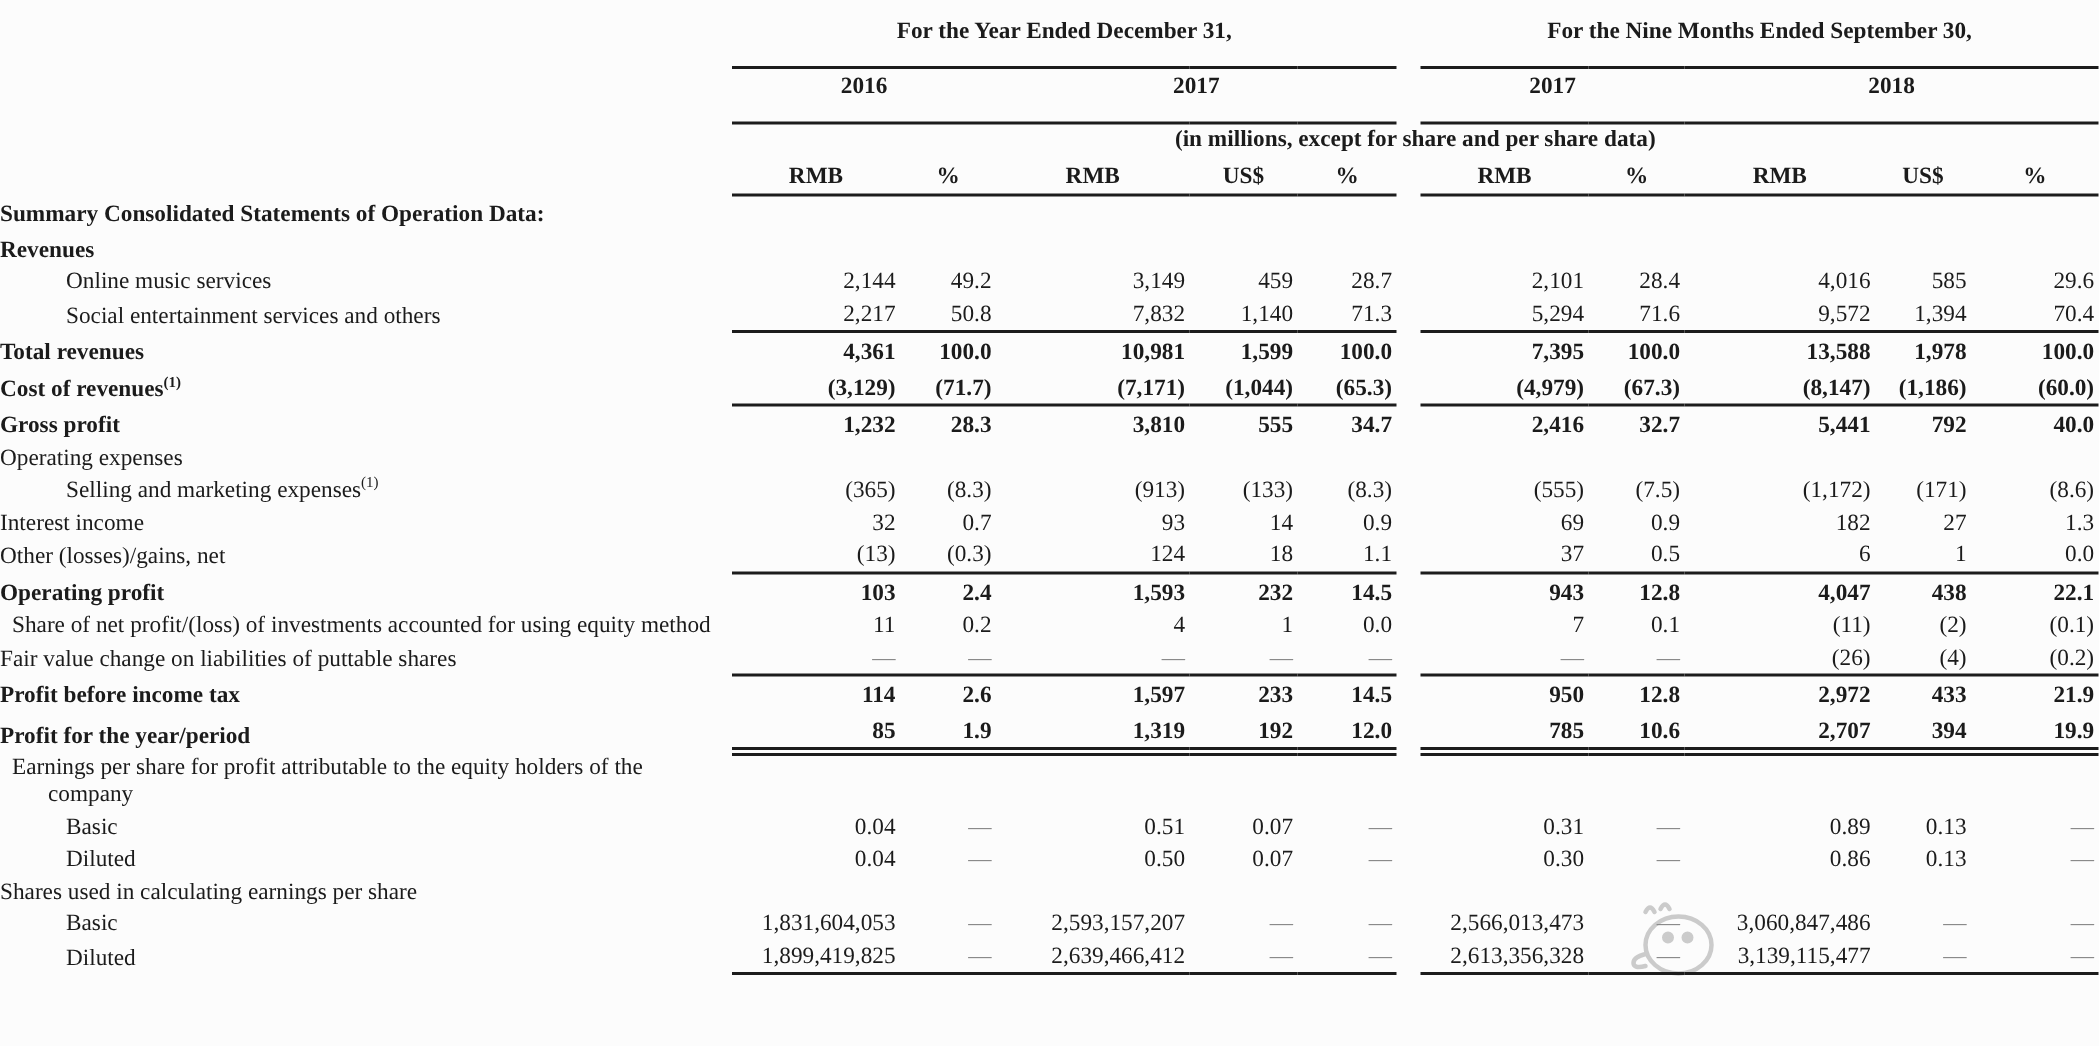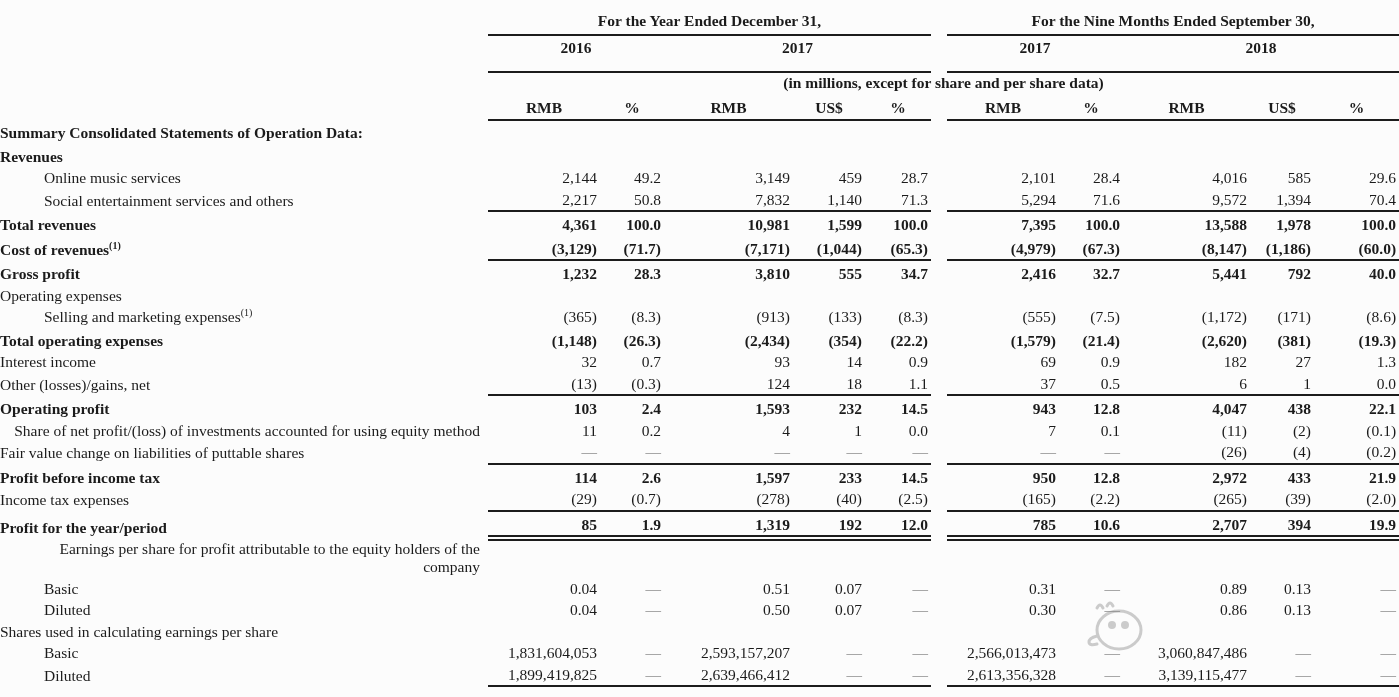--- a/index.html
+++ b/index.html
@@ -16,31 +16,31 @@
   td {
     font-size: 15.5px; line-height: 18px;
     padding: 2px 0 1.5px 0; vertical-align: bottom;
     overflow: visible; white-space: normal;
   }
   
   .gh, .yh, .uh {
     font-weight: bold; text-align: center; white-space: nowrap;
     border-bottom: 2.5px solid #1c1c1c;
   }
-  .gh { padding-top: 12px; padding-bottom: 4px; }
+  .gh { padding-top: 12px; padding-bottom: 14px; }
   .yh { padding-top: 3px; padding-bottom: 14px; }
   .uh { padding-top: 3px; padding-bottom: 2px; }
   .note { font-weight: bold; text-align: center; padding: 1px 0 4px 0; white-space: nowrap; }
   .sp { border: none !important; }
   
   .lbl { padding-right: 8px; margin-left: 24px; }
   .num { text-align: right; padding-right: 3px; white-space: nowrap; }
   .b { font-weight: bold; }
   .ind { padding-left: 44px; }
-  .wrap { padding-left: 32px; text-indent: -24px; text-align: right; }
+  .wrap { padding-left: 32px; text-indent: -24px; }
   .u1 { border-bottom: 2px solid #1c1c1c; }
   .u2 { border-bottom: 6px double #1c1c1c; }
   .dash { color: #8a8a8a; }
   sup { font-size: 10px; line-height: 0; }
   tr.bold-row td { padding-top: 4px; }
   
   .watermark {
     position: absolute; left: 1085px; top: 598px; z-index: 1;
     display: flex; align-items: center; gap: 6px;
     color: #c9c9c9; pointer-events: none;
@@ -237,34 +237,20 @@
           <td class="num">(913)</td>
           <td class="num">(133)</td>
           <td class="num">(8.3)</td>
           <td class="sp"></td>
           <td class="num">(555)</td>
           <td class="num">(7.5)</td>
           <td class="num">(1,172)</td>
           <td class="num">(171)</td>
           <td class="num">(8.6)</td>
         </tr>
-        <tr class="bold-row">
-          <td class="lbl b">Total operating expenses</td>
-          <td class="num b">(1,148)</td>
-          <td class="num b">(26.3)</td>
-          <td class="num b">(2,434)</td>
-          <td class="num b">(354)</td>
-          <td class="num b">(22.2)</td>
-          <td class="sp"></td>
-          <td class="num b">(1,579)</td>
-          <td class="num b">(21.4)</td>
-          <td class="num b">(2,620)</td>
-          <td class="num b">(381)</td>
-          <td class="num b">(19.3)</td>
-        </tr>
         <tr>
           <td class="lbl">Interest income</td>
           <td class="num">32</td>
           <td class="num">0.7</td>
           <td class="num">93</td>
           <td class="num">14</td>
           <td class="num">0.9</td>
           <td class="sp"></td>
           <td class="num">69</td>
           <td class="num">0.9</td>
@@ -335,34 +321,20 @@
           <td class="num b">1,597</td>
           <td class="num b">233</td>
           <td class="num b">14.5</td>
           <td class="sp"></td>
           <td class="num b">950</td>
           <td class="num b">12.8</td>
           <td class="num b">2,972</td>
           <td class="num b">433</td>
           <td class="num b">21.9</td>
         </tr>
-        <tr>
-          <td class="lbl">Income tax expenses</td>
-          <td class="num u1">(29)</td>
-          <td class="num u1">(0.7)</td>
-          <td class="num u1">(278)</td>
-          <td class="num u1">(40)</td>
-          <td class="num u1">(2.5)</td>
-          <td class="sp"></td>
-          <td class="num u1">(165)</td>
-          <td class="num u1">(2.2)</td>
-          <td class="num u1">(265)</td>
-          <td class="num u1">(39)</td>
-          <td class="num u1">(2.0)</td>
-        </tr>
         <tr class="bold-row">
           <td class="lbl b">Profit for the year/period</td>
           <td class="num b u2">85</td>
           <td class="num b u2">1.9</td>
           <td class="num b u2">1,319</td>
           <td class="num b u2">192</td>
           <td class="num b u2">12.0</td>
           <td class="sp"></td>
           <td class="num b u2">785</td>
           <td class="num b u2">10.6</td>

